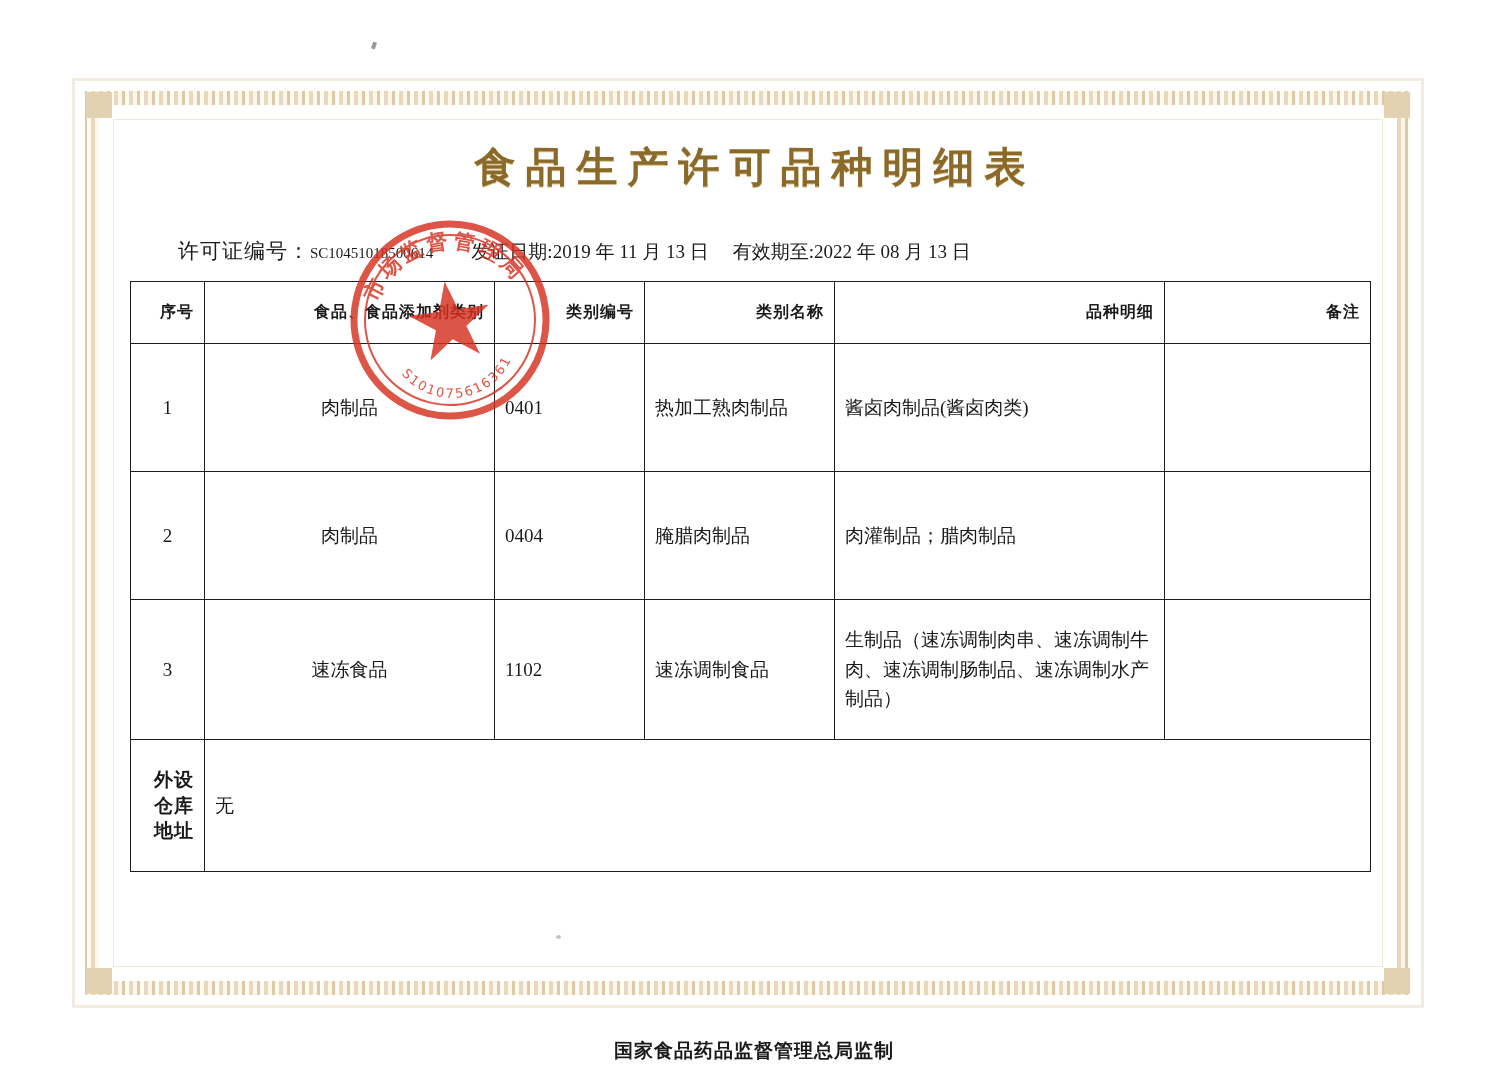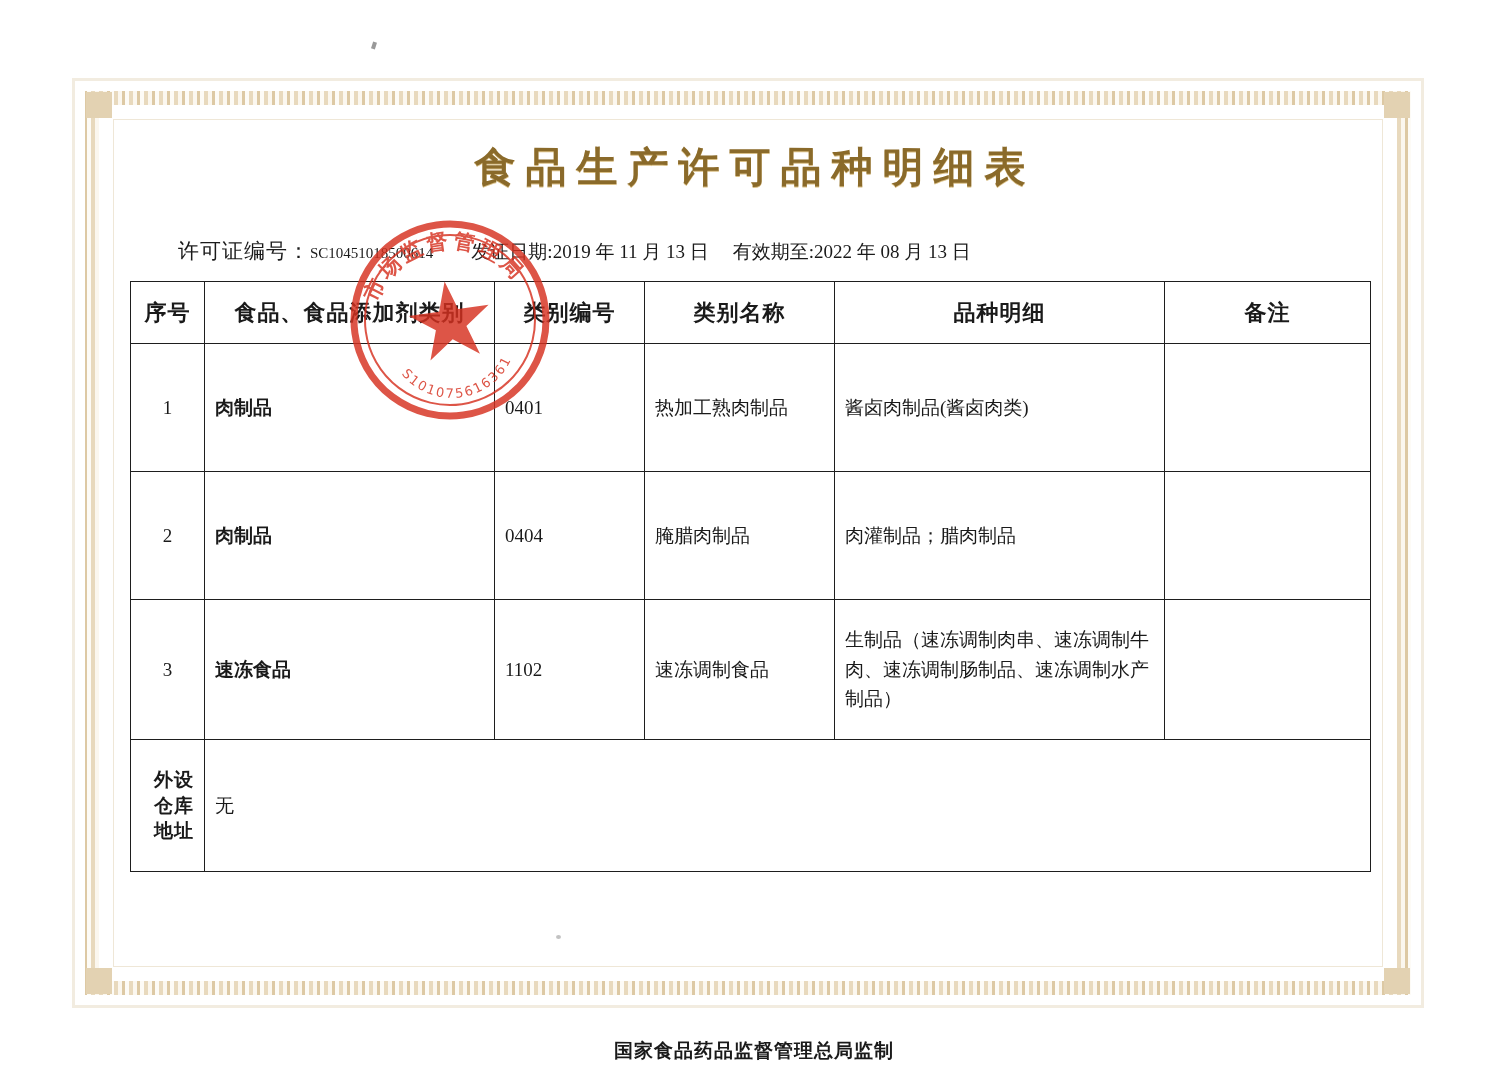--- a/index.html
+++ b/index.html
@@ -119,35 +119,35 @@
     table-layout: fixed;
     background: transparent;
   }
   table.detail td, table.detail th {
     border: 1.5px solid #1e1e1e;
     padding: 6px 10px;
     font-size: 19px;
     vertical-align: middle;
   }
   table.detail thead th {
-    text-align: center;
+    text-align: right;
     font-weight: bold;
-    font-size: 22px;
+    font-size: 16px;
     height: 62px;
     letter-spacing: 1px;
   }
   .c-seq   { width: 74px; }
   .c-cat   { width: 290px; }
   .c-code  { width: 150px; }
   .c-name  { width: 190px; }
   .c-detail{ width: 330px; }
   .c-note  { width: 206px; }
 
   td.seq { text-align: center; font-size: 19px; }
-  td.cat { text-align: left; padding-left: 18px; font-size: 19px; font-weight: bold; }
+  td.cat { text-align: center; padding-left: 18px; font-size: 19px; }
   td.code { font-size: 19px; font-family: "Liberation Serif", serif; }
   td.name { font-size: 19px; }
   td.detail { text-align: left; font-size: 18px; line-height: 1.55; padding-left: 14px; }
   td.note { }
 
   tr.body-row td { height: 128px; }
   tr.body-row.tall td { height: 140px; }
 
   td.warehouse-label {
     text-align: right;

